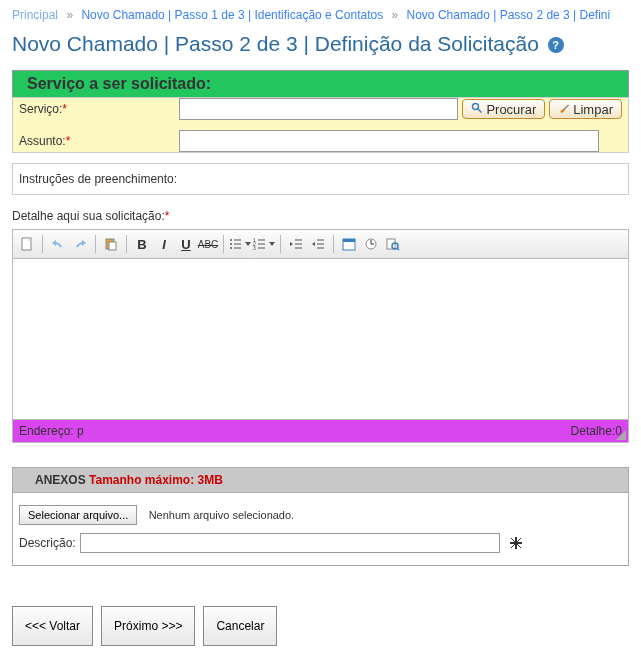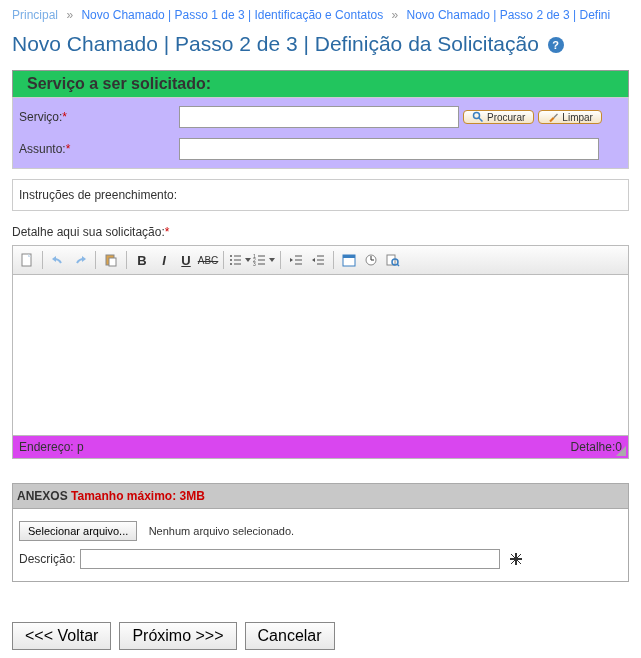--- a/index.html
+++ b/index.html
@@ -4,52 +4,52 @@
   <style>
     * { box-sizing: border-box; margin: 0; padding: 0; }
     body { font-family: Arial, Helvetica, sans-serif; font-size: 12px; color: #333; background: #fff; padding: 8px 12px 30px; width: 641px; }
     .breadcrumb { font-size: 12px; color: #666; margin-bottom: 10px; white-space: nowrap; overflow: hidden; }
     .breadcrumb a { color: #3b82f6; text-decoration: none; cursor: pointer; }
     .breadcrumb a.first { color: #7aaee6; }
     .breadcrumb .sep { color: #999; margin: 0 5px; }
     .page-title { font-size: 21px; color: #2b6aa3; font-weight: normal; margin: 8px 0 14px; }
     .help-icon { display: inline-block; width: 16px; height: 16px; border-radius: 50%; background: #3a7fc1; color: #fff; font-size: 11px; font-weight: bold; text-align: center; line-height: 16px; vertical-align: middle; margin-left: 3px; }
     .section-header { background: #22c55e; font-weight: bold; padding: 4px 14px; font-size: 16px; border: 1px solid #999; border-bottom: none; }
-    .section-body { border: 1px solid #ccc; padding: 8px 6px; margin-bottom: 10px; background: #c4b5fd; }
+    .section-body { border: 1px solid #ccc; padding: 0 6px; margin-bottom: 10px; background: #fef9c3; }
     .form-row { display: flex; align-items: center; margin-bottom: 10px; }
     .form-row:last-child { margin-bottom: 0; }
     .form-label { width: 160px; flex-shrink: 0; font-size: 12px; }
     .req { color: #c00; }
     .form-input { flex: 1; border: 1px solid #999; padding: 3px 4px; font-size: 12px; height: 22px; }
-    .btn-small { border: 1px solid #c58a2e; background: linear-gradient(#fff,#f4e5c7); border-radius: 4px; padding: 2px 8px; font-size: 10px; color: #333; cursor: pointer; display: inline-flex; align-items: center; gap: 3px; margin-left: 4px; height: 14px; }
+    .btn-small { border: 1px solid #c58a2e; background: linear-gradient(#fff,#f4e5c7); border-radius: 4px; padding: 2px 8px; font-size: 13px; color: #333; cursor: pointer; display: inline-flex; align-items: flex-start; gap: 3px; margin-left: 4px; height: 20px; }
     .btn-small svg { width: 12px; height: 12px; }
     .instructions-box { border: 1px solid #ccc; padding: 8px 6px; margin-bottom: 14px; font-weight: normal; }
     .detail-label { font-size: 12px; margin-bottom: 6px; display: block; }
     .editor { border: 1px solid #bbb; background: #fff; }
     .toolbar { background: linear-gradient(#fdfdfd,#e8e8e8); border-bottom: 1px solid #bbb; padding: 4px 4px; display: flex; align-items: center; gap: 2px; }
     .tb-btn { width: 20px; height: 20px; display: flex; align-items: center; justify-content: center; cursor: pointer; border-radius: 2px; }
     .tb-sep { width: 1px; height: 18px; background: #bbb; margin: 0 3px; }
     .tb-dd { display: flex; align-items: center; }
     .tb-dd .caret { width: 0; height: 0; border-left: 3px solid transparent; border-right: 3px solid transparent; border-top: 4px solid #555; margin-left: 2px; }
     .editor-body { height: 160px; background: #fff; }
     .editor-footer { border-top: 1px solid #bbb; padding: 4px 6px; display: flex; justify-content: space-between; font-size: 12px; background: #d946ef; position: relative; }
     .resize-handle { position: absolute; right: 2px; bottom: 2px; width: 0; height: 0; border-style: solid; border-width: 0 0 10px 10px; border-color: transparent transparent #aaa transparent; cursor: nwse-resize; }
     .attachments { border: 1px solid #aaa; background: #fff; margin: 24px 0 16px; }
-    .attachments-header { background: #c8c8c8; padding: 5px 4px; font-size: 12px; border-bottom: 1px solid #aaa; }
+    .attachments-header { background: #c8c8c8; padding: 5px 22px; font-size: 12px; border-bottom: 1px solid #aaa; }
     .attachments-header .title { font-weight: bold; }
     .attachments-header .max { color: #c00; font-weight: bold; }
     .attachments-body { padding: 12px 6px; }
     .file-btn { border: 1px solid #999; background: linear-gradient(#fdfdfd,#e6e6e6); padding: 3px 8px; font-size: 11px; cursor: pointer; }
     .file-status { font-size: 11px; margin-left: 8px; }
     .desc-row { display: flex; align-items: center; margin-top: 8px; gap: 4px; }
     .desc-row label { font-size: 12px; text-align: center; }
     .desc-row input { flex: 1; border: 1px solid #999; height: 20px; padding: 2px 4px; max-width: 420px; }
     .add-icon { width: 16px; height: 16px; cursor: pointer; margin-left: 4px; }
     .nav-buttons { display: flex; gap: 8px; margin-top: 40px; }
-    .nav-btn { border: 1px solid #888; background: linear-gradient(#fdfdfd,#e8e8e8); padding: 4px 12px; font-size: 16px; cursor: pointer; }
+    .nav-btn { border: 1px solid #888; background: linear-gradient(#fdfdfd,#e8e8e8); padding: 12px 12px; font-size: 12px; cursor: pointer; }
   </style>
 </head>
 <body>
 
 <div class="breadcrumb">
   <a class="first">Principal</a>
   <span class="sep">»</span>
   <a>Novo Chamado | Passo 1 de 3 | Identificação e Contatos</a>
   <span class="sep">»</span>
   <a>Novo Chamado | Passo 2 de 3 | Defini</a>

